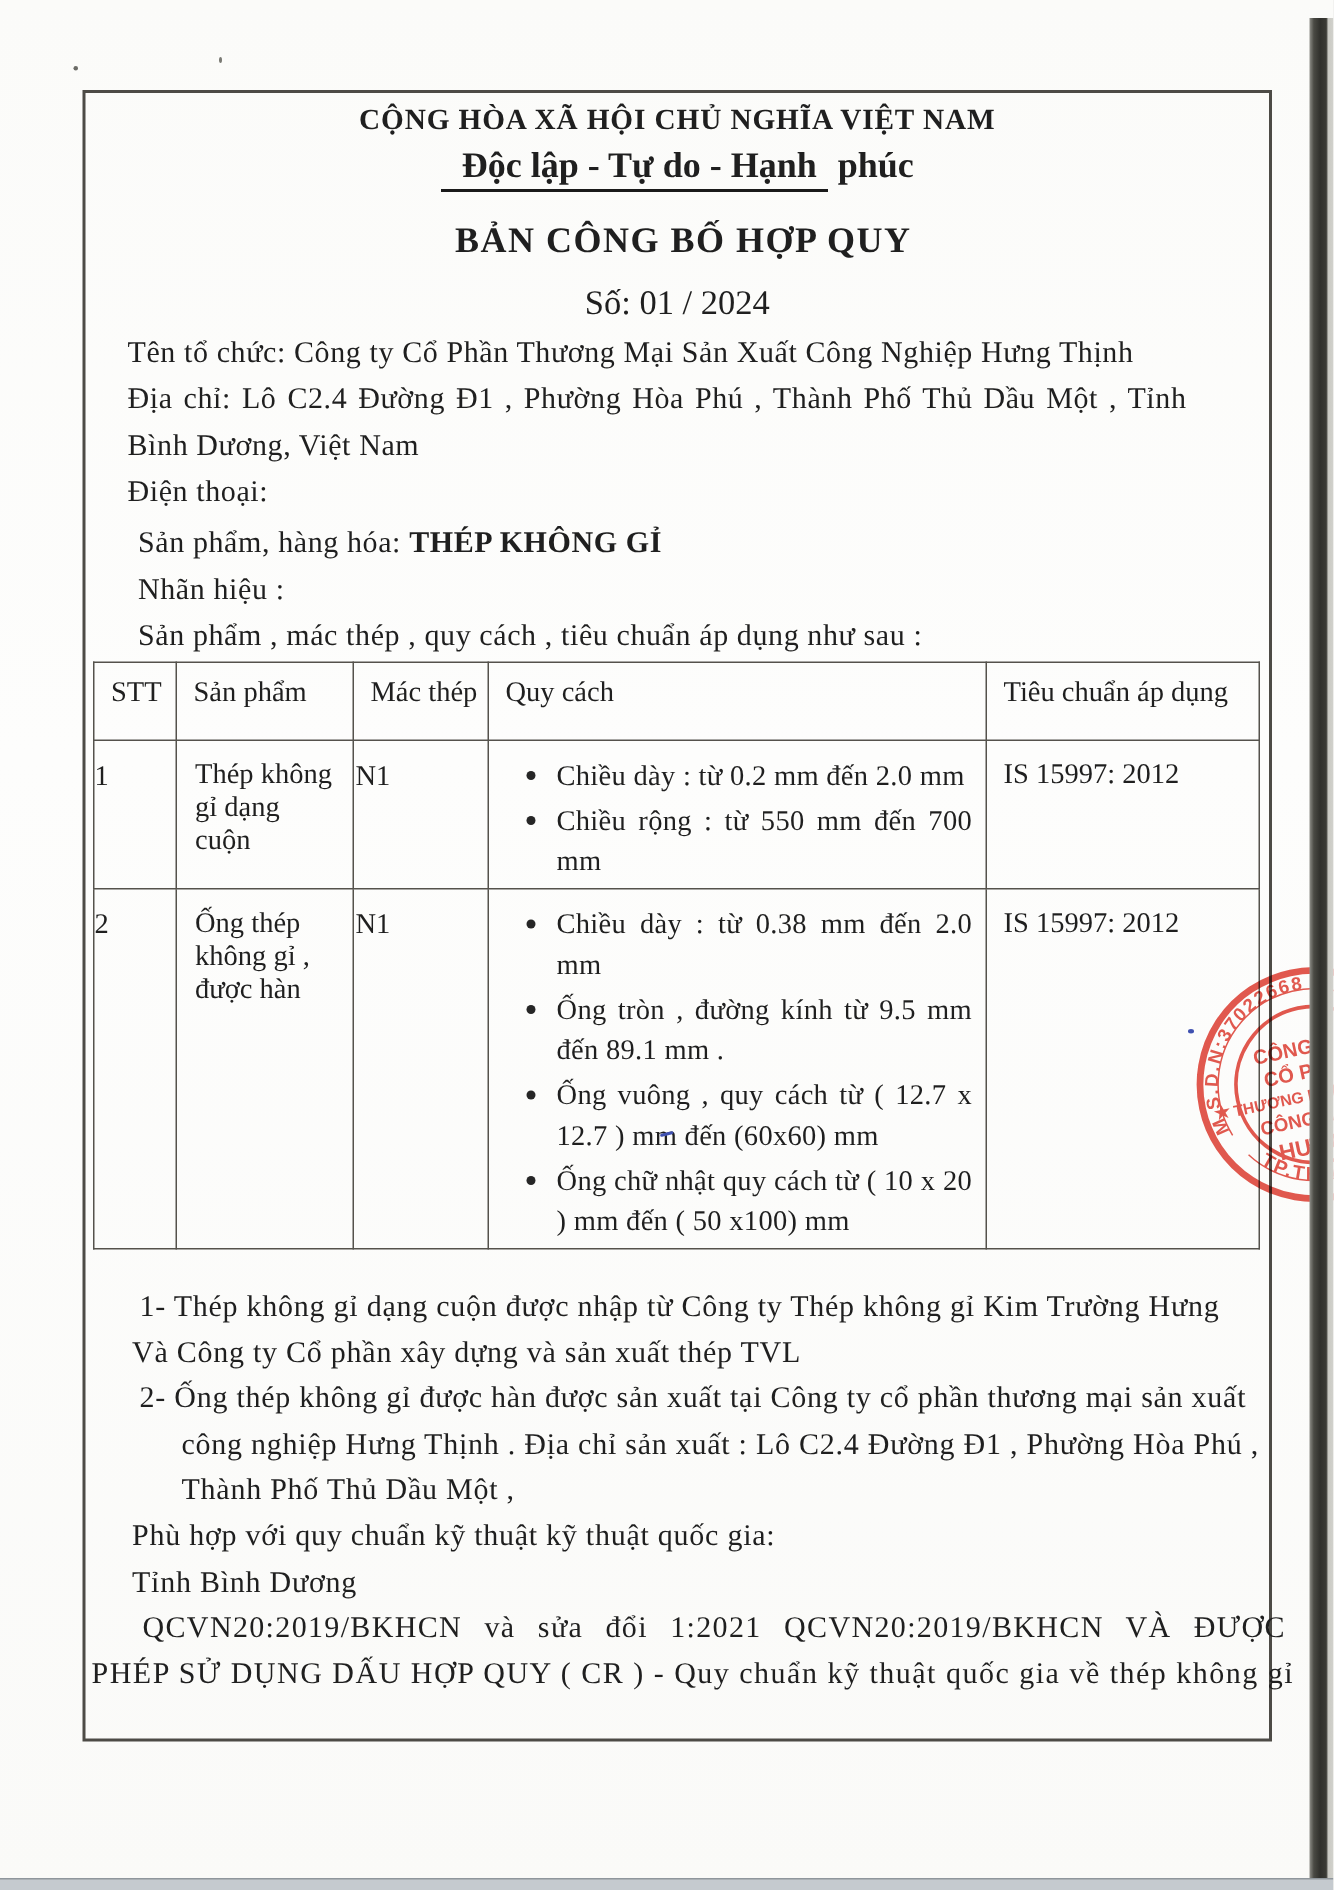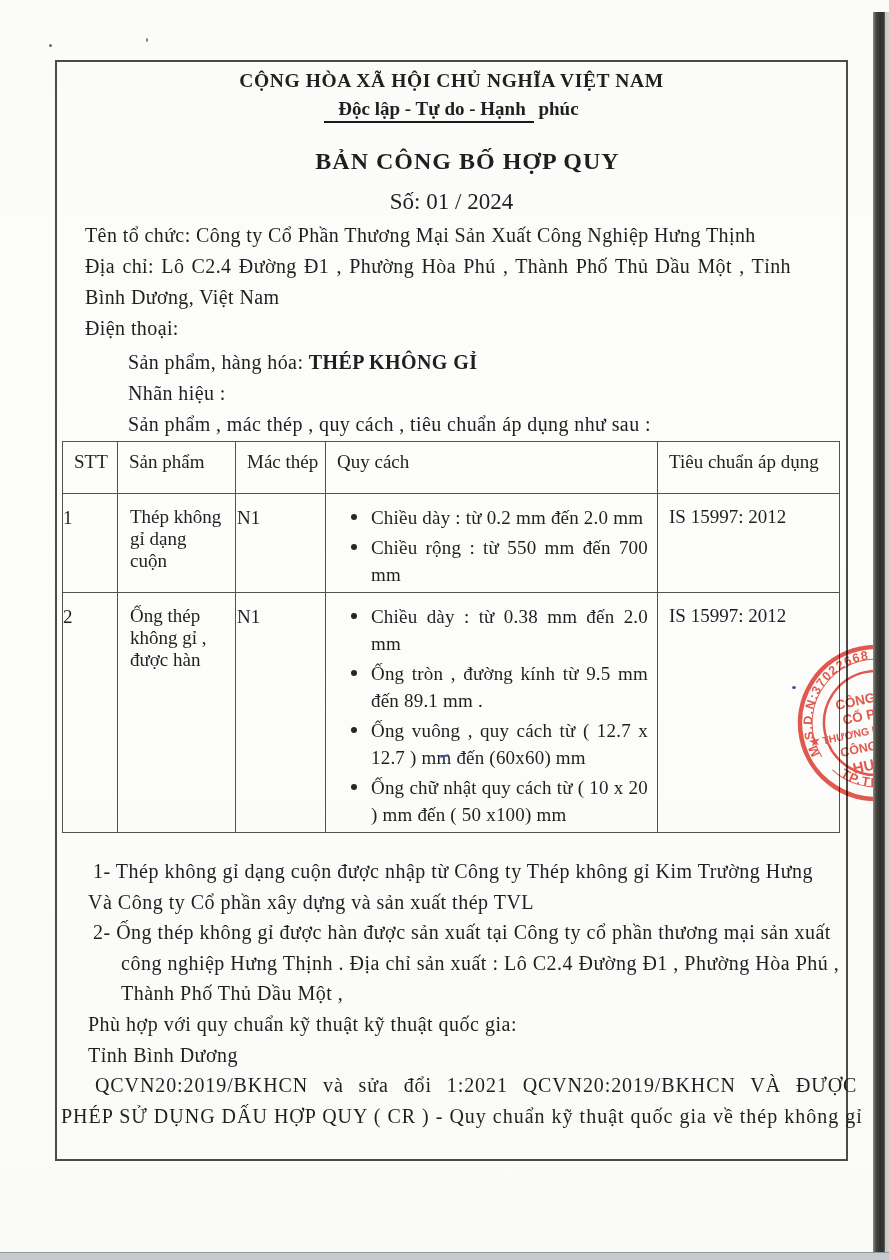--- a/index.html
+++ b/index.html
@@ -6,32 +6,32 @@
   body{width:889px;height:1260px;background:#e9e9e7;}
   .page{position:relative;width:889px;height:1260px;overflow:hidden;
         background:linear-gradient(180deg,#fbfbf9 0%,#fdfdfc 40%,#fafaf8 100%);
         font-family:"Liberation Serif","DejaVu Serif",serif;color:#1f1f1f;}
   
   .frame{position:absolute;left:55px;top:60px;width:789px;height:1097px;
          border:2px solid #4d4b46;z-index:1;}
   .nat-title{position:absolute;top:8px;left:0;width:100%;text-align:center;
              font-size:19.5px;font-weight:bold;letter-spacing:.6px;}
   .motto{position:absolute;top:36px;left:0;width:100%;text-align:center;
-         font-size:19px;font-weight:bold;}
+         font-size:24px;font-weight:bold;}
   .motto-u{border-bottom:2px solid #1a1a1a;padding:0 8px 2px 14px;}
-  .doc-title{position:absolute;top:86px;left:16px;width:100%;text-align:center;
+  .doc-title{position:absolute;top:86px;left:4px;width:100%;text-align:center;
              font-size:24px;font-weight:bold;letter-spacing:1px;}
   .doc-no{position:absolute;top:127px;left:0;width:100%;text-align:center;font-size:23px;}
   
   .info{position:absolute;top:158px;left:28px;width:742px;font-size:20px;
         line-height:31px;letter-spacing:.4px;}
   .info p{margin:0;}
   .info .addr{width:706px;text-align:justify;}
   .info .gap{height:3px;}
-  .info .ind{padding-left:7px;margin-left:36px;}
+  .info .ind{padding-left:7px;}
   
   table.spec{position:absolute;left:5px;top:379px;width:777px;border-collapse:collapse;
              table-layout:fixed;font-size:19px;}
   table.spec th,table.spec td{border:1.6px solid #55524c;vertical-align:top;
              font-weight:normal;text-align:left;}
   table.spec th{height:42px;padding:9px 4px 0 11px;}
   th.c-stt,td.c-stt{text-align:center;padding-left:0;}
   td.c-stt{padding-top:13px;}
   td.c-sp{padding:12px 9px 0 12px;text-align:justify;}
   td.c-mt{text-align:center;padding-top:13px;}

